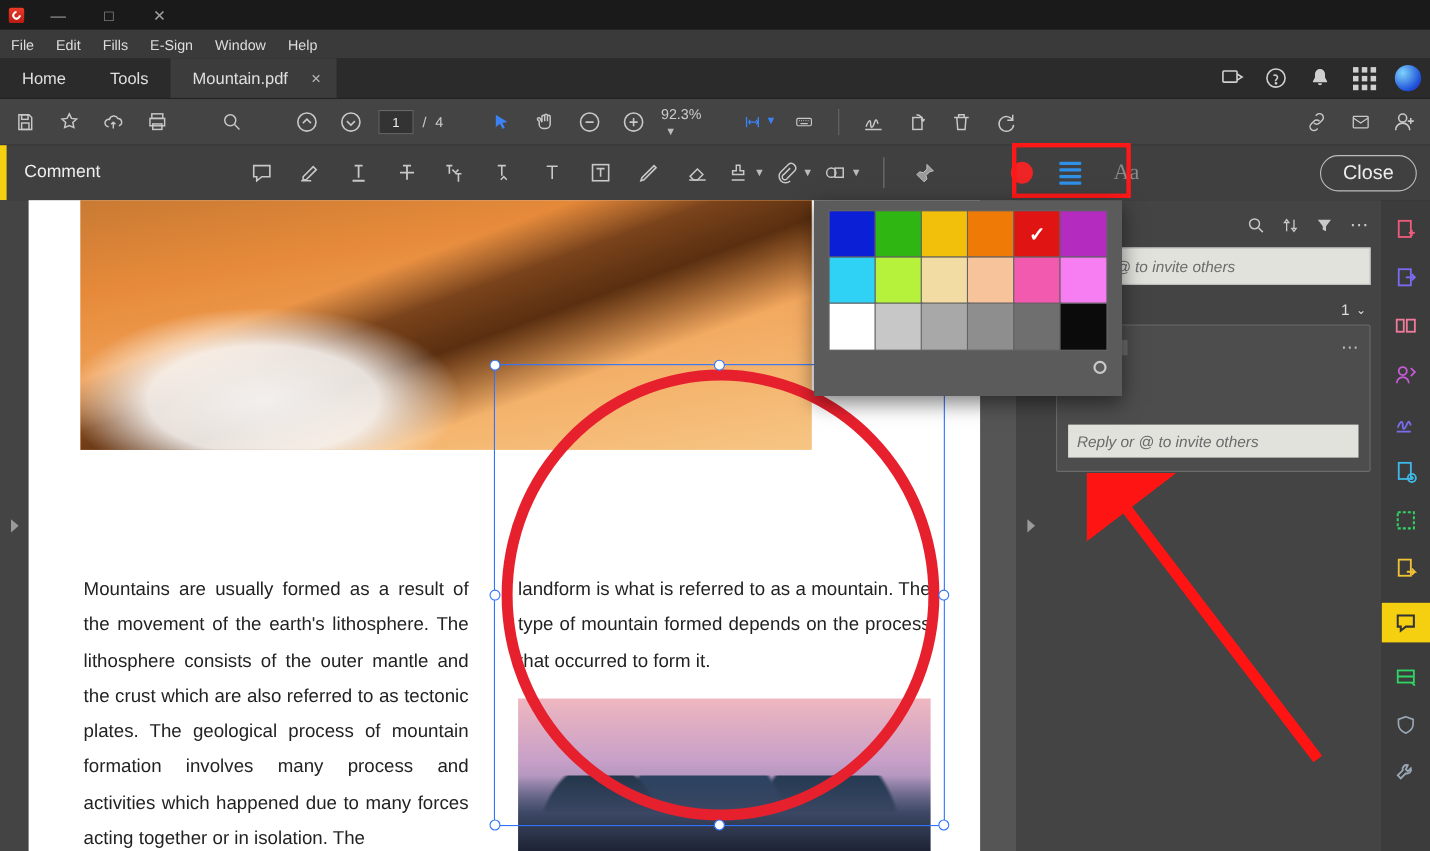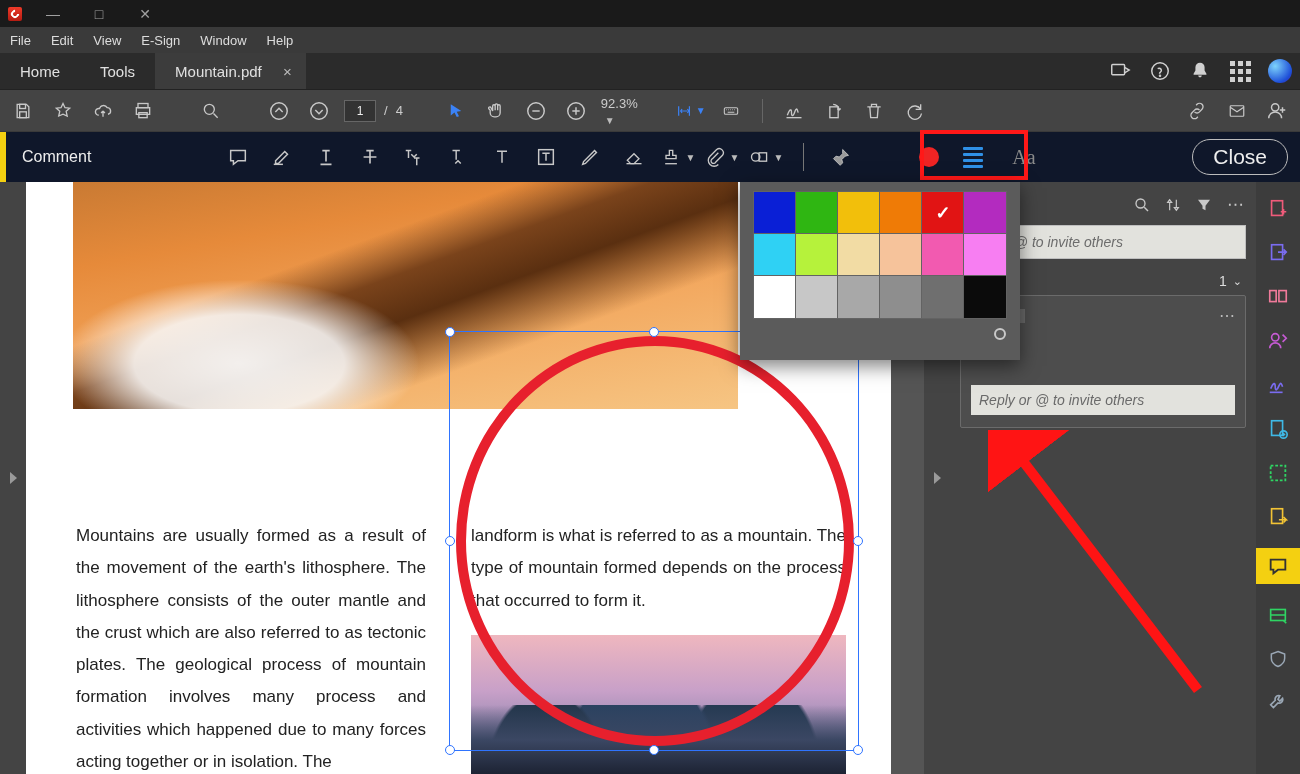--- a/index.html
+++ b/index.html
@@ -26,32 +26,32 @@
   
   .toolbar { height: 42px; background: #444; display:flex; align-items:center; padding: 0 8px; gap: 10px; border-bottom:1px solid #3a3a3a;}
   .tbtn { width:30px; height:30px; display:flex; align-items:center; justify-content:center; color:#c8c8c8; font-size:17px; }
   .tbtn.sel svg *, .tbtn.sel { color:#3b82f6; }
   .tbsep { width:18px; }
   .pagebox { display:flex; align-items:center; gap:8px; font-size:13px; color:#ccc;}
   .pagebox input { width: 32px; background:#333; border:1px solid #666; color:#eee; text-align:center; height:22px; font-size:12px;}
   .zoom { display:flex; align-items:flex-start; gap:4px; font-size:13px; color:#ccc;flex-direction:column; }
   .caret { font-size:10px; color:#bbb; margin-left:4px;}
   
-  .commentbar { height: 50px; background: #0f172a; display:flex; align-items:center; padding: 0 12px; gap: 10px; position:relative;}
+  .commentbar { height: 50px; background: #404040; display:flex; align-items:center; padding: 0 12px; gap: 10px; position:relative;}
   .commentbar .accent { position:absolute; left:0; top:0; bottom:0; width:6px; background:#f4d011;}
   .commentbar .label { font-size:16px; color:#eee; margin-left:10px; margin-right:120px;}
   .cbtn { width:34px; height:34px; display:flex; align-items:center; justify-content:center; color:#c8c8c8;}
   .cbtn svg { stroke:#c8c8c8; }
   .cspacer { flex:1; }
   .redcircle { width:20px; height:20px; border-radius:50%; background:#ef2424;}
   .linesico { display:flex; flex-direction:column; gap:3px;}
   .linesico span{ display:block; width:20px; height:3px; background:#2f90e6; border-radius:1px;}
   .highlightbox { position:absolute; border:4px solid #ff1818; pointer-events:none; }
   .hlbox1 { left: 920px; top:0px; width:108px; height:50px; top:-2px;}
-  .closebtn { margin-left:auto; border:1px solid #bcbcbc; color:#eee; background:transparent; border-radius:18px; padding: 5px 20px; font-size:21px;}
+  .closebtn { margin-left:auto; border:1px solid #bcbcbc; color:#eee; background:transparent; border-radius:18px; padding: 5px 20px; font-size:18px;}
   .aa { font-size:20px; color:#8a8a8a; font-family:Georgia, serif; margin-left:12px;}
   
   .workspace { position:absolute; top:182px; left:0; right:0; bottom:0; display:flex; }
   .gutter-l, .gutter-r { width:26px; background:#444; display:flex; align-items:center; justify-content:center;}
   .gutter-l .tri, .gutter-r .tri { width:0; height:0; border-top:6px solid transparent; border-bottom:6px solid transparent;}
   .gutter-l .tri { border-left:7px solid #9a9a9a;}
   .gutter-r .tri { border-left:7px solid #9a9a9a;}
   .docarea { flex:1; background:#555; position:relative; }
   .page { position:absolute; left:0; width:865px; top:0; bottom:0; background:#fff; }
   .hero { position:absolute; left:47px; top:0; width:665px; height:227px; background:linear-gradient(170deg,#c97a33 0%, #e68a3a 25%, #f2a45a 55%, #f6c583 100%); overflow:hidden;}
@@ -108,21 +108,21 @@
 <div class="titlebar">
   <div class="appicon"></div>
   <div class="winbtn">―</div>
   <div class="winbtn">□</div>
   <div class="winbtn">✕</div>
 </div>
 
 <div class="menubar">
   <div class="item">File</div>
   <div class="item">Edit</div>
-  <div class="item">View</div>
+  <div class="item">Fills</div>
   <div class="item">E-Sign</div>
   <div class="item">Window</div>
   <div class="item">Help</div>
 </div>
 
 <div class="tabbar">
   <div class="tab">Home</div>
   <div class="tab">Tools</div>
   <div class="tab doc">
     <span>Mountain.pdf</span>

